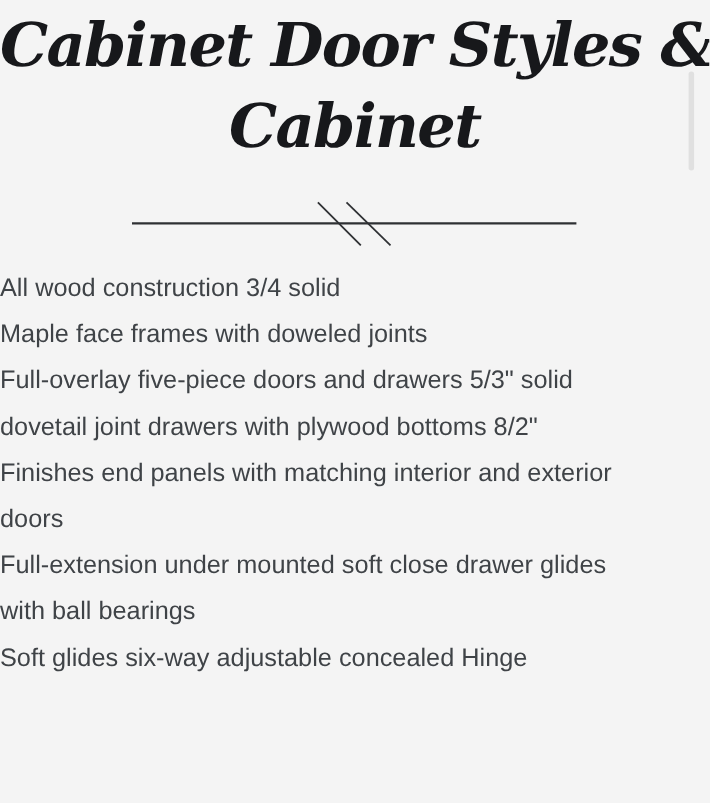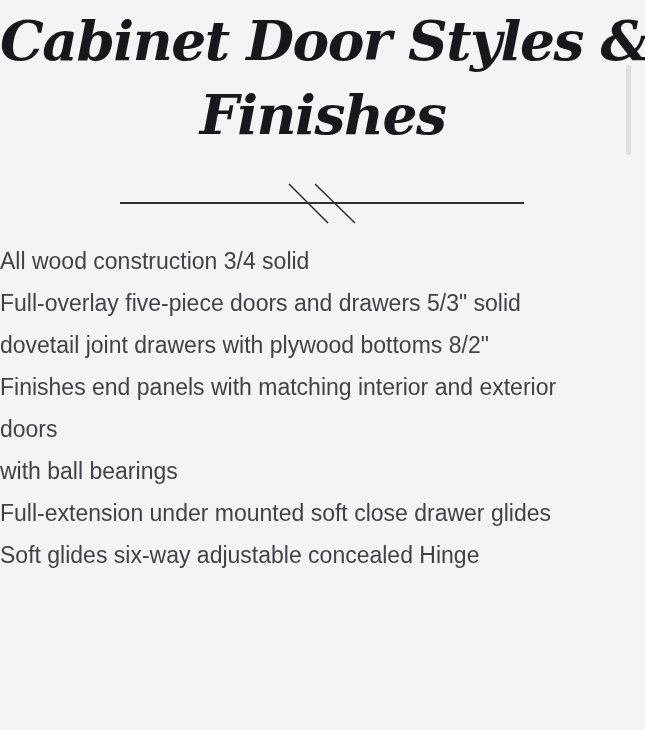--- a/index.html
+++ b/index.html
@@ -70,35 +70,36 @@
     background: var(--scrollbar-thumb);
   }
 </style>
 </head>
 <body>
 
 <div class="page">
 
   <h1 class="title">
     <div class="line">Cabinet Door Styles &amp;</div>
-    <div class="line">Finishes</div>
+    <div class="line">Cabinet</div>
   </h1>
 
   <svg class="divider" width="410" height="44" viewBox="0 0 410 44" fill="none">
     <line x1="2" y1="21" x2="406" y2="21" stroke="currentColor" stroke-width="2"></line>
     <line x1="171" y1="2" x2="210" y2="41" stroke="currentColor" stroke-width="1.6"></line>
     <line x1="197" y1="2" x2="237" y2="41" stroke="currentColor" stroke-width="1.6"></line>
   </svg>
 
   <div class="features">
     <div class="feature-line">All wood construction 3/4 solid</div>
+    <div class="feature-line">Maple face frames with doweled joints</div>
     <div class="feature-line">Full-overlay five-piece doors and drawers 5/3" solid</div>
     <div class="feature-line">dovetail joint drawers with plywood bottoms 8/2"</div>
     <div class="feature-line">Finishes end panels with matching interior and exterior</div>
     <div class="feature-line">doors</div>
+    <div class="feature-line">Full-extension under mounted soft close drawer glides</div>
     <div class="feature-line">with ball bearings</div>
-    <div class="feature-line">Full-extension under mounted soft close drawer glides</div>
     <div class="feature-line">Soft glides six-way adjustable concealed Hinge</div>
   </div>
 
   <div class="scroll-thumb"></div>
 
 </div>
 
 </body></html>

